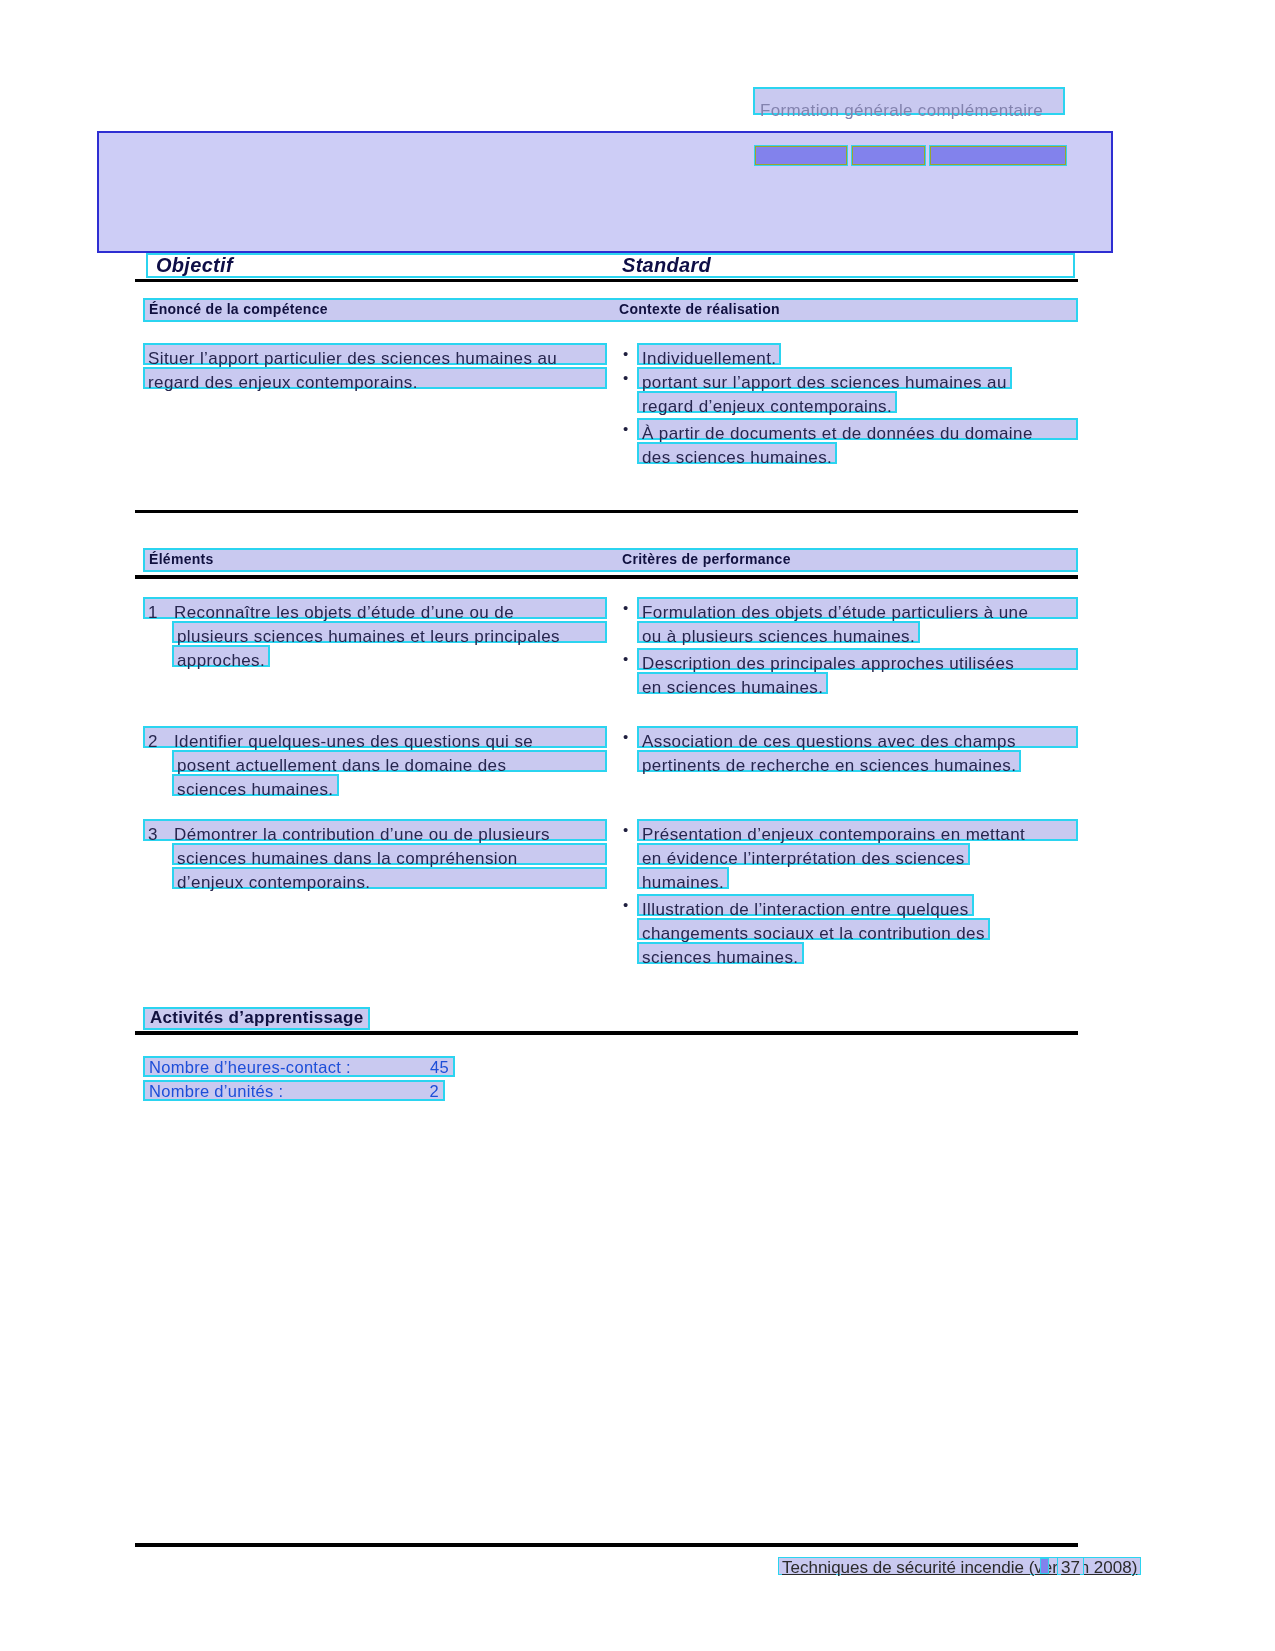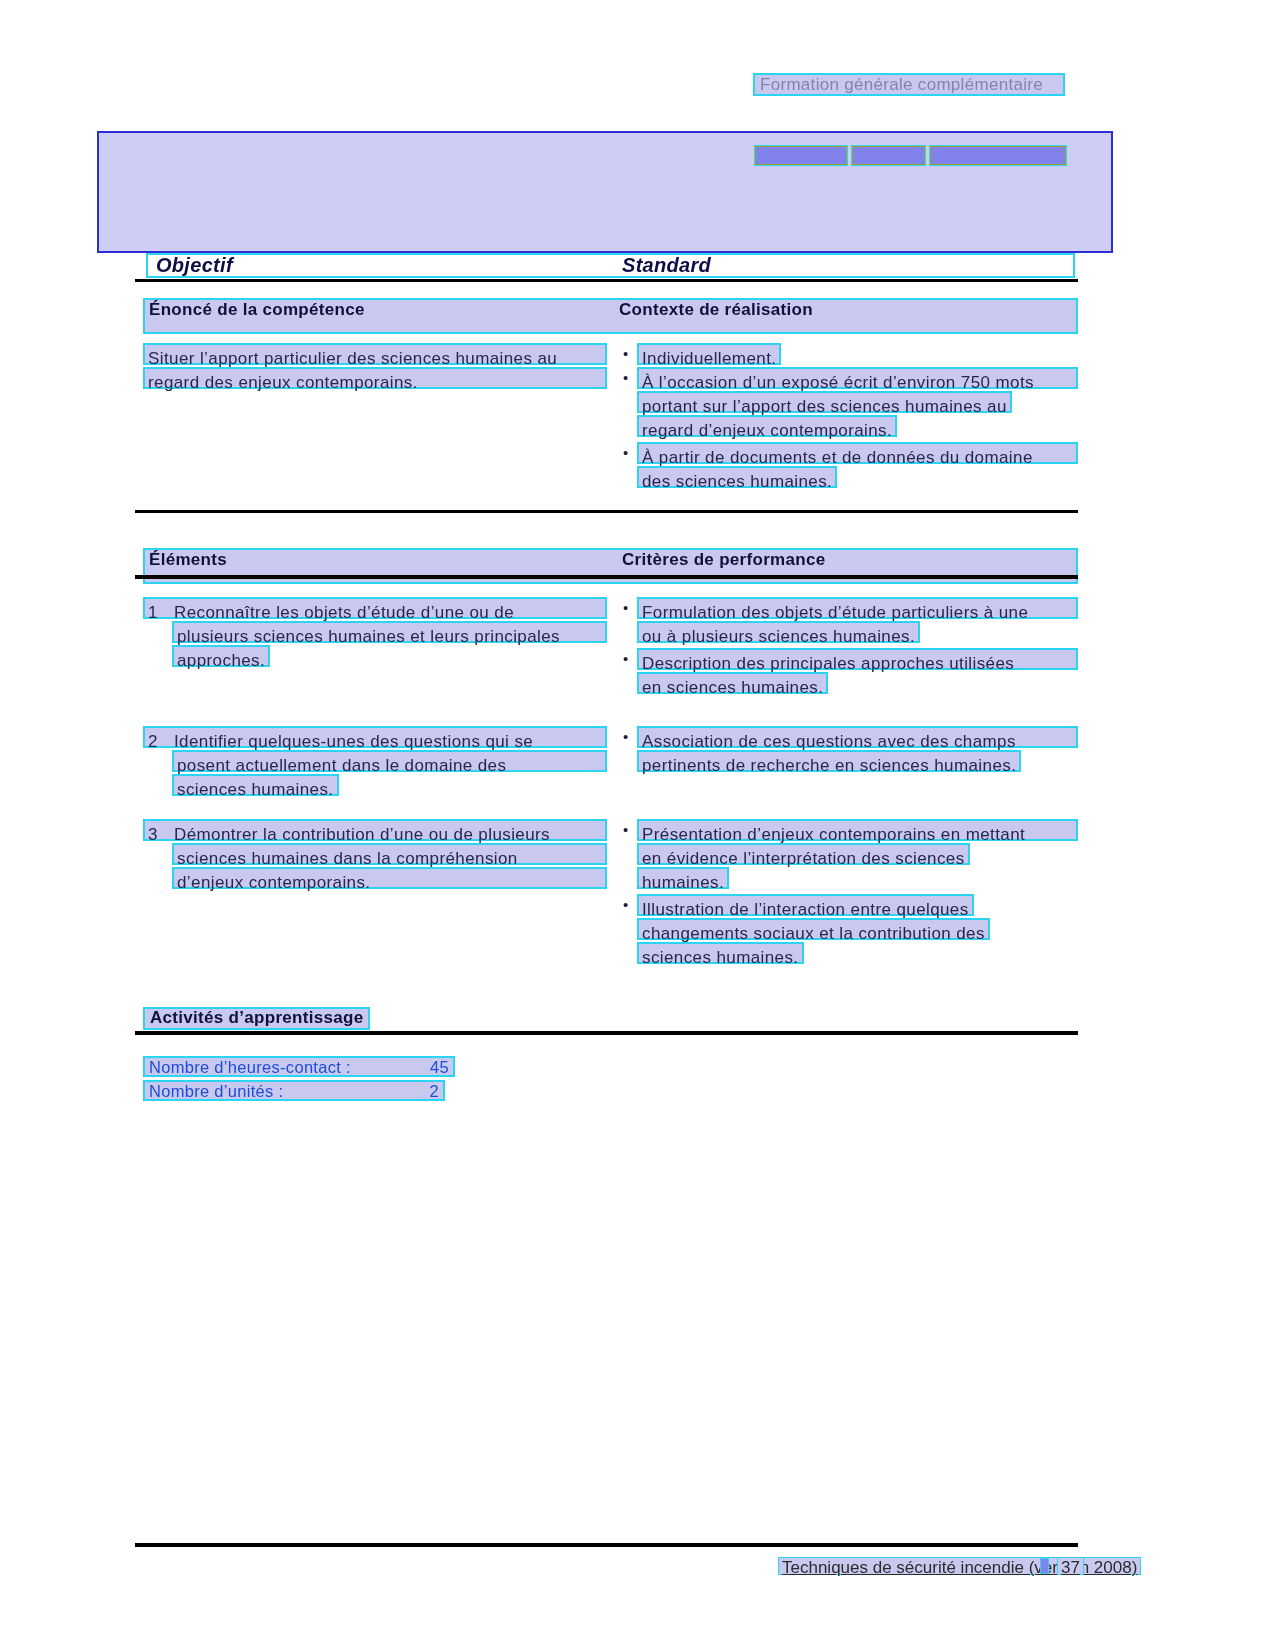--- a/index.html
+++ b/index.html
@@ -32,25 +32,25 @@
   .brow .bullet{
     position:absolute;left:6px;top:2px;
     font-size:15px;color:#1f1f3f;
   }
   .brow .ln{margin-left:20px;}
   .brow .ln.full{width:calc(100% - 20px);}
   .gap{margin-top:5px;}
   .rule{position:absolute;background:#000;}
   
   .note{
-    left:753px;top:73px;width:312px;height:23px;
+    left:753px;top:87px;width:312px;height:23px;
     box-sizing:border-box;
     background:#c9c9f0;border:2px solid #2bd4f0;
     font-size:17px;letter-spacing:0.3px;
-    color:#8383ae;line-height:19px;padding:0 5px;
+    color:#8383ae;line-height:19px;padding:12px 5px;
   }
   
   .panel{
     left:97px;top:131px;width:1012px;height:118px;
     background:#cdcdf6;border:2px solid #2e2ed2;
   }
   .redact{
     position:absolute;top:13px;height:17px;
     background:#8282ec;
     border:1px solid #9aa52e;
@@ -81,24 +81,24 @@
     left:146px;top:253px;width:929px;height:25px;
     box-sizing:border-box;
     background:#ffffff;border:2px solid #2bd4f0;
     font-weight:bold;font-style:italic;font-size:20px;
     color:#0e0e46;line-height:21px;letter-spacing:0.3px;
   }
   .objrow .lbl-left{position:absolute;left:8px;top:0;}
   .objrow .lbl-right{position:absolute;left:474px;top:0;}
   
   .headrow{
-    left:143px;width:935px;height:36px;
-    box-sizing:border-box;
-    background:#c9c9f0;border:2px solid #2bd4f0;
-    font-weight:bold;font-size:17px;letter-spacing:0.3px;
+    left:143px;width:935px;height:24px;
+    box-sizing:border-box;
+    background:#c9c9f0;border:2px solid #2bd4f0;
+    font-weight:bold;font-size:14px;letter-spacing:0.3px;
     color:#10103f;line-height:19px;
   }
   .headrow .lbl-left{position:absolute;left:4px;top:0;}
   .headrow .lbl-right{position:absolute;left:474px;top:0;}
   .acthead{
     left:143px;top:1007px;height:23px;
     box-sizing:border-box;
     background:#c9c9f0;border:2px solid #2bd4f0;
     font-weight:bold;font-size:17px;letter-spacing:0.3px;
     color:#10103f;line-height:18px;padding:0 5px;
@@ -156,21 +156,20 @@
     <div class="ln full">regard des enjeux contemporains.</div>
   </div>
 
   <div class="col" style="left:617px;top:343px;width:461px;">
     <div class="brow">
       <span class="bullet">•</span>
       <div class="ln">Individuellement.</div>
     </div>
     <div class="brow">
       <span class="bullet">•</span>
-      <div class="ln full">À l’occasion d’un exposé écrit d’environ 750 mots</div>
       <div class="ln">portant sur l’apport des sciences humaines au</div>
       <div class="ln">regard d’enjeux contemporains.</div>
     </div>
     <div class="brow gap">
       <span class="bullet">•</span>
       <div class="ln full">À partir de documents et de données du domaine</div>
       <div class="ln">des sciences humaines.</div>
     </div>
   </div>
 

